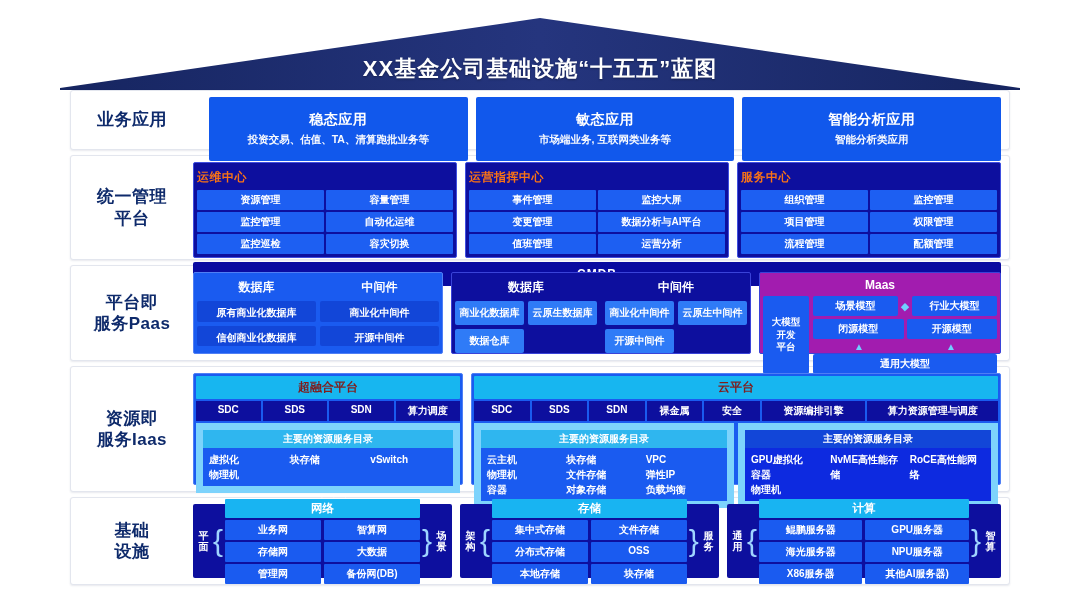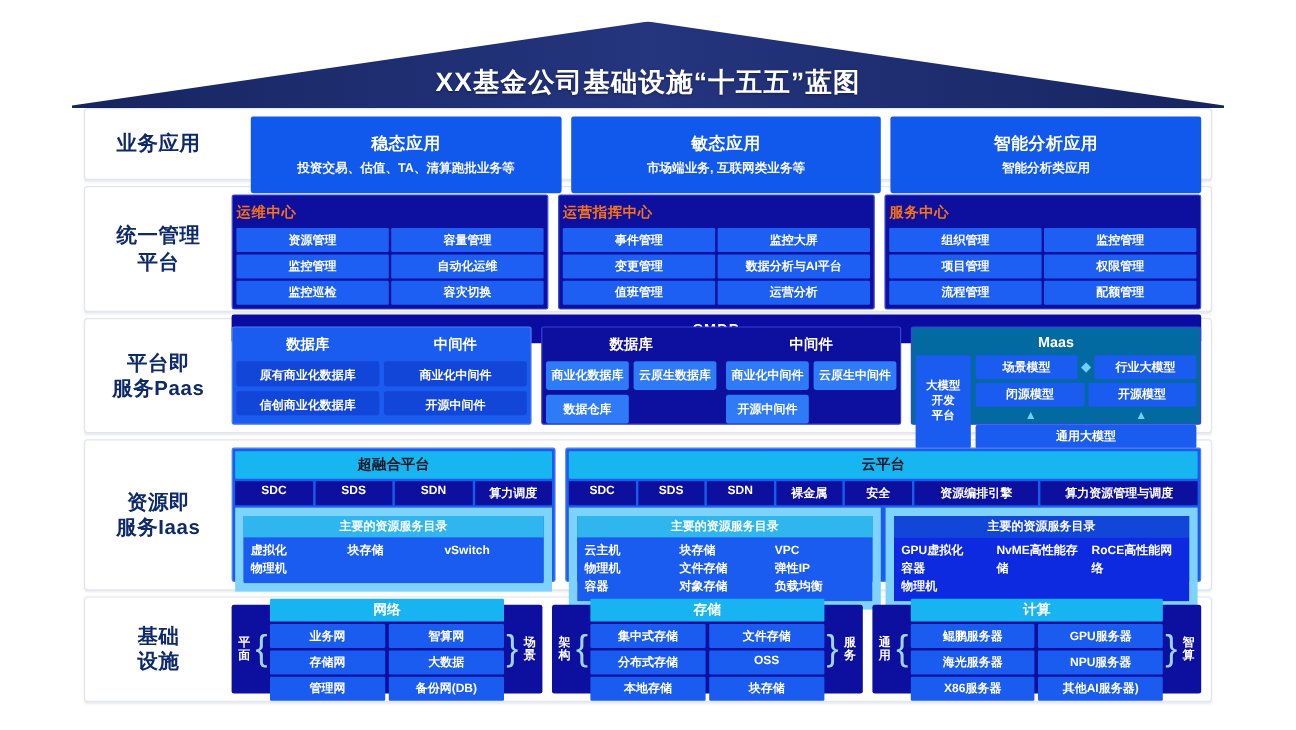--- a/index.html
+++ b/index.html
@@ -91,21 +91,21 @@
     text-align:center;padding:5px 2px;border-radius:2px;margin-bottom:4px;
     white-space:nowrap;overflow:hidden;
   }
   .pill.lite{background:#2f7bf7;}
   .pill.ghost{background:transparent;}
   .pill2{display:flex;gap:4px;}
   .pill2 .pill{flex:1;margin-bottom:4px;}
 
   
   .maas{
-    background:#0369a1;border:1px solid #3a43d8;border-radius:2px;padding:3px;
+    background:#a21caf;border:1px solid #3a43d8;border-radius:2px;padding:3px;
     display:flex;flex-direction:column;box-sizing:border-box;
   }
   .maas .sh{color:#fff;font-size:12px;font-weight:bold;text-align:center;padding:2px 0 4px;}
   .maas-body{display:flex;gap:4px;flex:1;}
   .maas-left{
     width:46px;flex:0 0 46px;background:#1a5bf0;border-radius:2px;
     color:#fff;font-size:9.5px;font-weight:bold;line-height:1.35;
     display:flex;align-items:center;justify-content:center;text-align:center;
   }
   .maas-right{flex:1;display:flex;flex-direction:column;gap:3px;}
@@ -117,21 +117,21 @@
   .arrow{color:#6fd0ff;font-size:11px;line-height:1;flex:0 0 auto;}
   .uparrows{display:flex;justify-content:space-around;height:9px;align-items:center;}
   .uparrows span{color:#6fd0ff;font-size:10px;line-height:1;}
 
   
   .iaas-card{
     background:#1a5bf0;border:1px solid #4f7ff5;border-radius:2px;padding:2px;
     display:flex;flex-direction:column;box-sizing:border-box;
   }
   .iaas-card .ih{
-    background:#17b6f0;color:#0f172a;font-size:12px;font-weight:bold;text-align:center;
+    background:#17b6f0;color:#7f1d1d;font-size:12px;font-weight:bold;text-align:center;
     padding:3px 0;border-radius:1px;
   }
   .iaas-tags{display:flex;gap:2px;margin-top:2px;}
   .tag{
     flex:1;background:#0d0f9e;color:#fff;font-size:10px;font-weight:bold;
     text-align:center;padding:3px 1px;white-space:nowrap;overflow:hidden;
   }
   .cat-wrap{display:flex;gap:4px;margin-top:2px;flex:1;}
   .cat{flex:1;display:flex;flex-direction:column;border:7px solid #7dd3fc;}
   .cat .ct{

